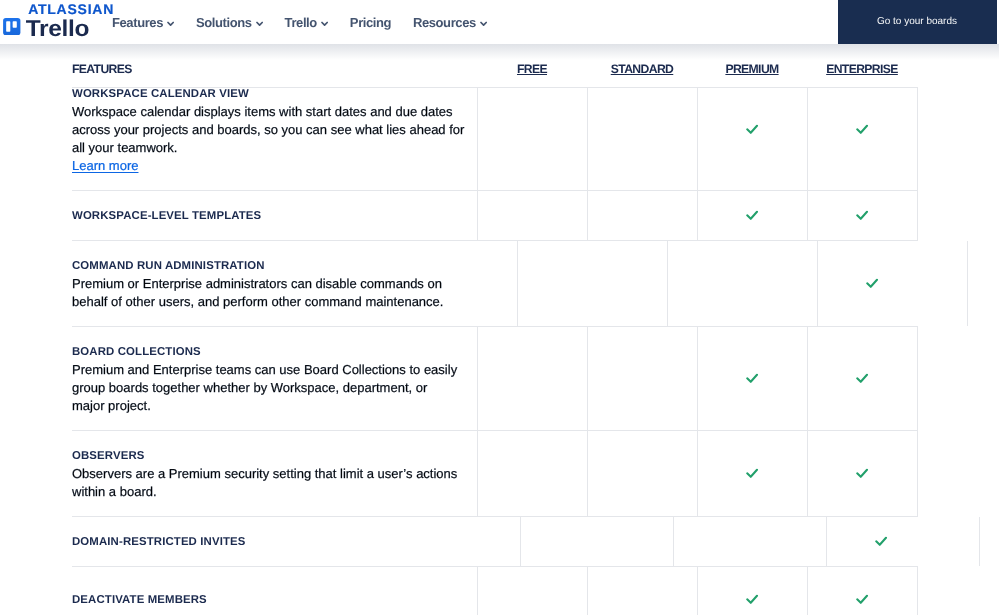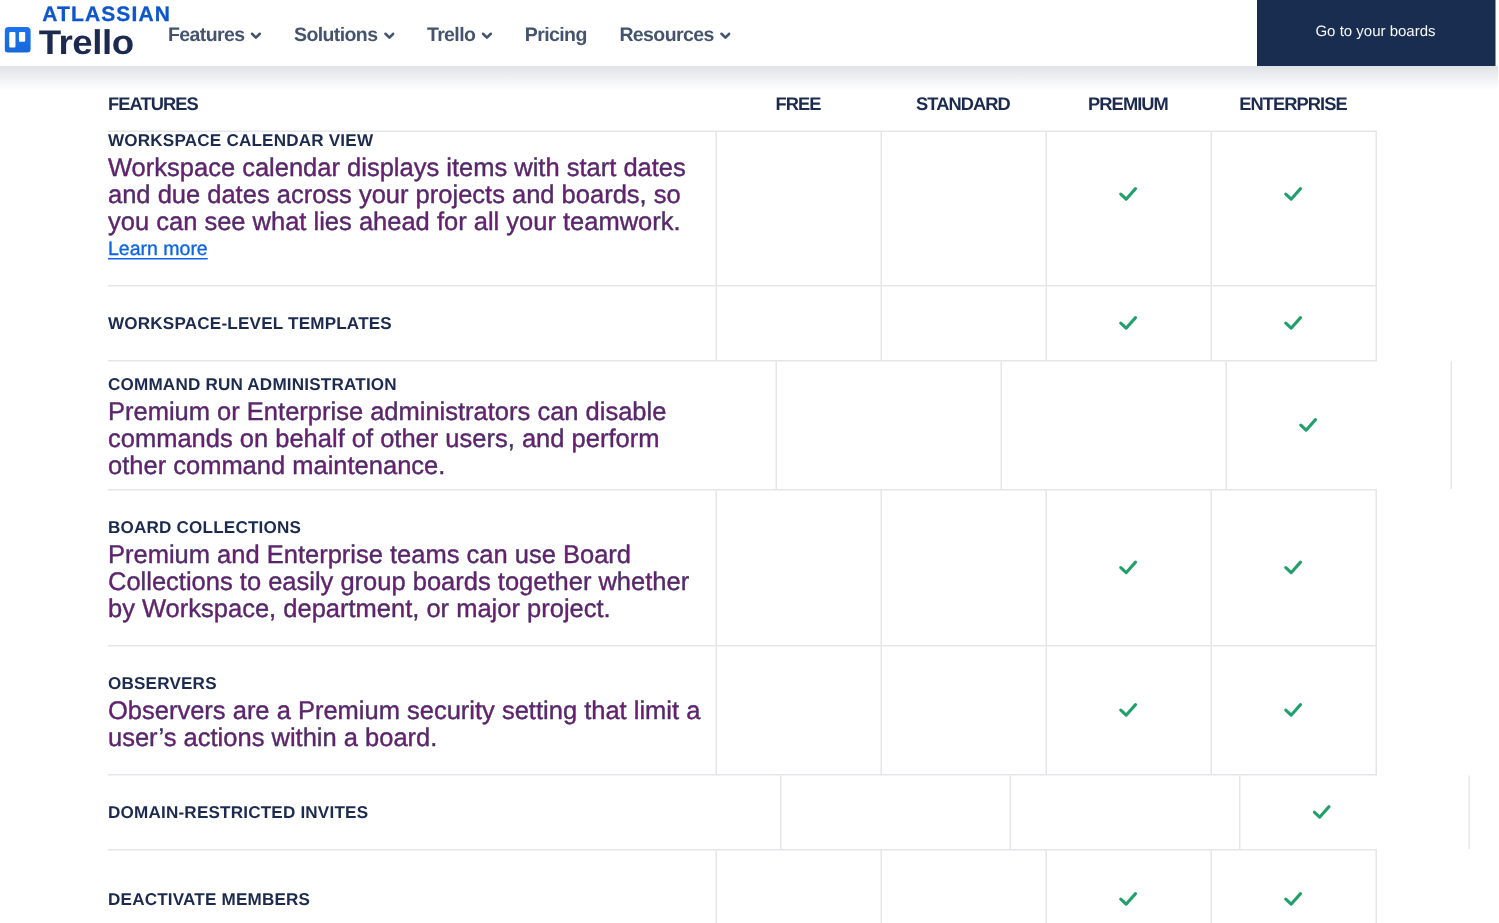--- a/index.html
+++ b/index.html
@@ -60,35 +60,35 @@
   
   .tbl-head {
     position: absolute; left: 0; top: 61.8px; width: 999px; height: 26px;
   }
   .tbl-head .cell {
     position: absolute; top: 0;
     font-size: 12.2px; font-weight: 700; letter-spacing: -0.62px;
     color: #1B2A4E; line-height: 14px;
   }
   .tbl-head .c0 { left: 72px; }
-  .tbl-head .c1, .tbl-head .c2, .tbl-head .c3, .tbl-head .c4 { text-align: center; }
+  .tbl-head .c1, .tbl-head .c2, .tbl-head .c3, .tbl-head .c4 { text-align: center; text-decoration: underline; }
 
   .tbl { position: absolute; left: 72px; top: 87px; width: 846px; }
   .row { position: relative; border-top: 1px solid #E4E6EA; display: flex; box-sizing: border-box; }
   .feat {
     width: 405px; flex: 0 0 405px; box-sizing: border-box; padding-right: 12px;
     display: flex; flex-direction: column; justify-content: center;
     align-items: flex-start;
   }
   .feat .t {
     font-size: 11.4px; font-weight: 700; letter-spacing: 0.13px;
     color: #1B2A4E; line-height: 18px; margin: 0;
   }
   .feat .d {
-    font-size: 17px; font-weight: 400; color: #701a75;
+    font-size: 13px; font-weight: 400; color: #000000;
     line-height: 18px; margin: 0; width: 395px;
     -webkit-text-stroke: 0.25px #22344F;
   }
   .feat .lm {
     font-size: 13px; color: #0C66E4; text-decoration: underline;
     text-underline-offset: 1.5px; text-decoration-thickness: 1px;
     line-height: 18px; display: inline-block; cursor: pointer;
     -webkit-text-stroke: 0.22px #0C66E4;
   }
   .cellbox {

